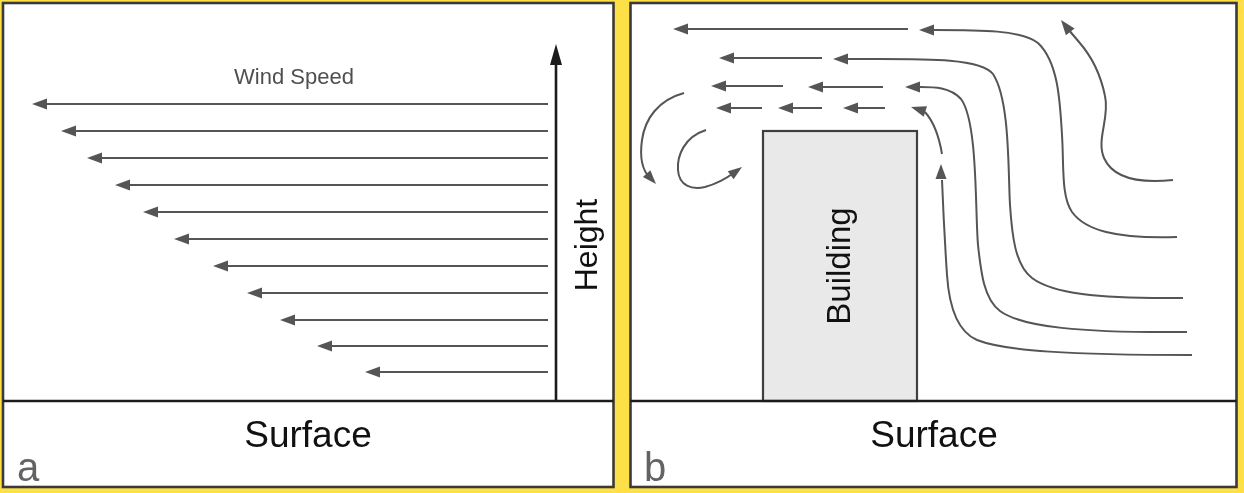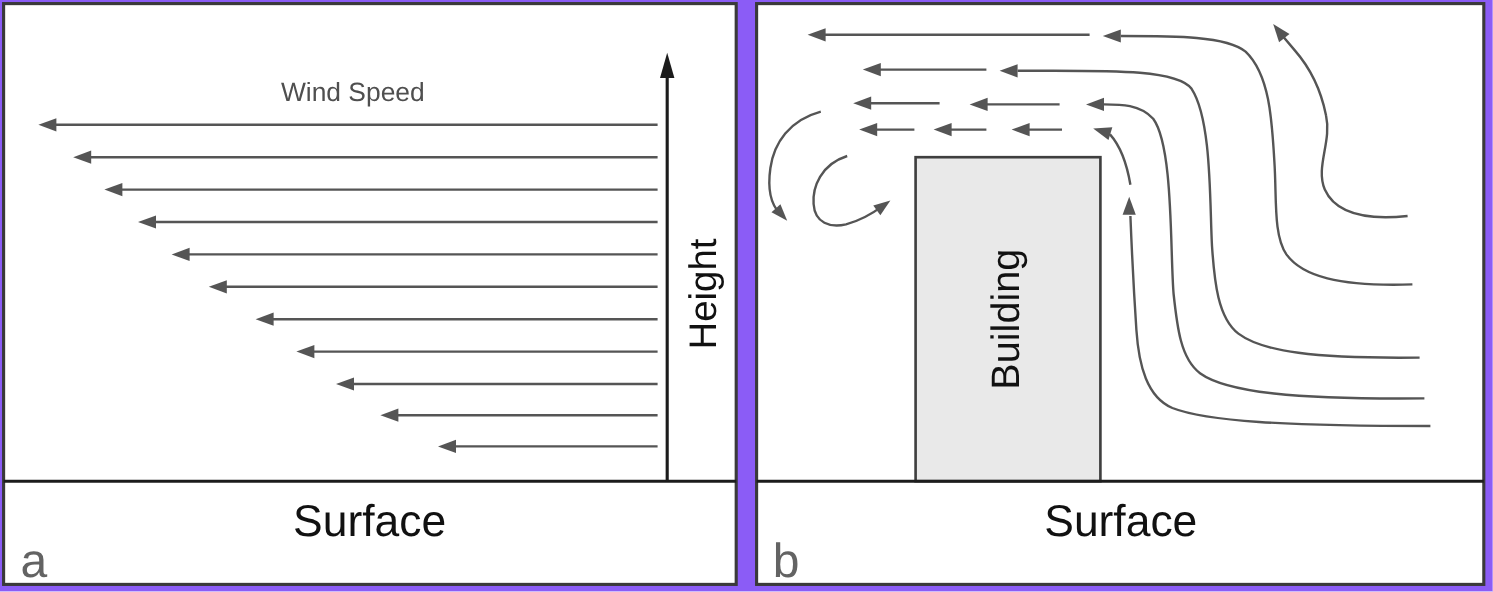--- a/index.html
+++ b/index.html
@@ -1,16 +1,16 @@
 <!DOCTYPE html>
 <html><head>
 <meta charset="utf-8">
 <style>
   html,body{margin:0;padding:0;background:#ffffff;}
-  .wrap{width:1244px;height:493px;position:relative;background:#8b5cf6;overflow:hidden;}
+  .wrap{width:1244px;height:493px;position:relative;background:#fde047;overflow:hidden;}
   svg{display:block;}
   text{font-family:"Liberation Sans", sans-serif;}
   .frame{fill:#ffffff;stroke:#3a3a3a;stroke-width:2.6;}
   .surface-line{stroke:#1c1c1c;stroke-width:2.6;}
   .t-wind{font-size:22px;fill:#4f4f4f;}
   .t-height{font-size:32px;fill:#111111;}
   .t-surface{font-size:37px;fill:#111111;}
   .t-building{font-size:33px;fill:#111111;}
   .t-corner{font-size:40px;fill:#636363;}
 </style>

